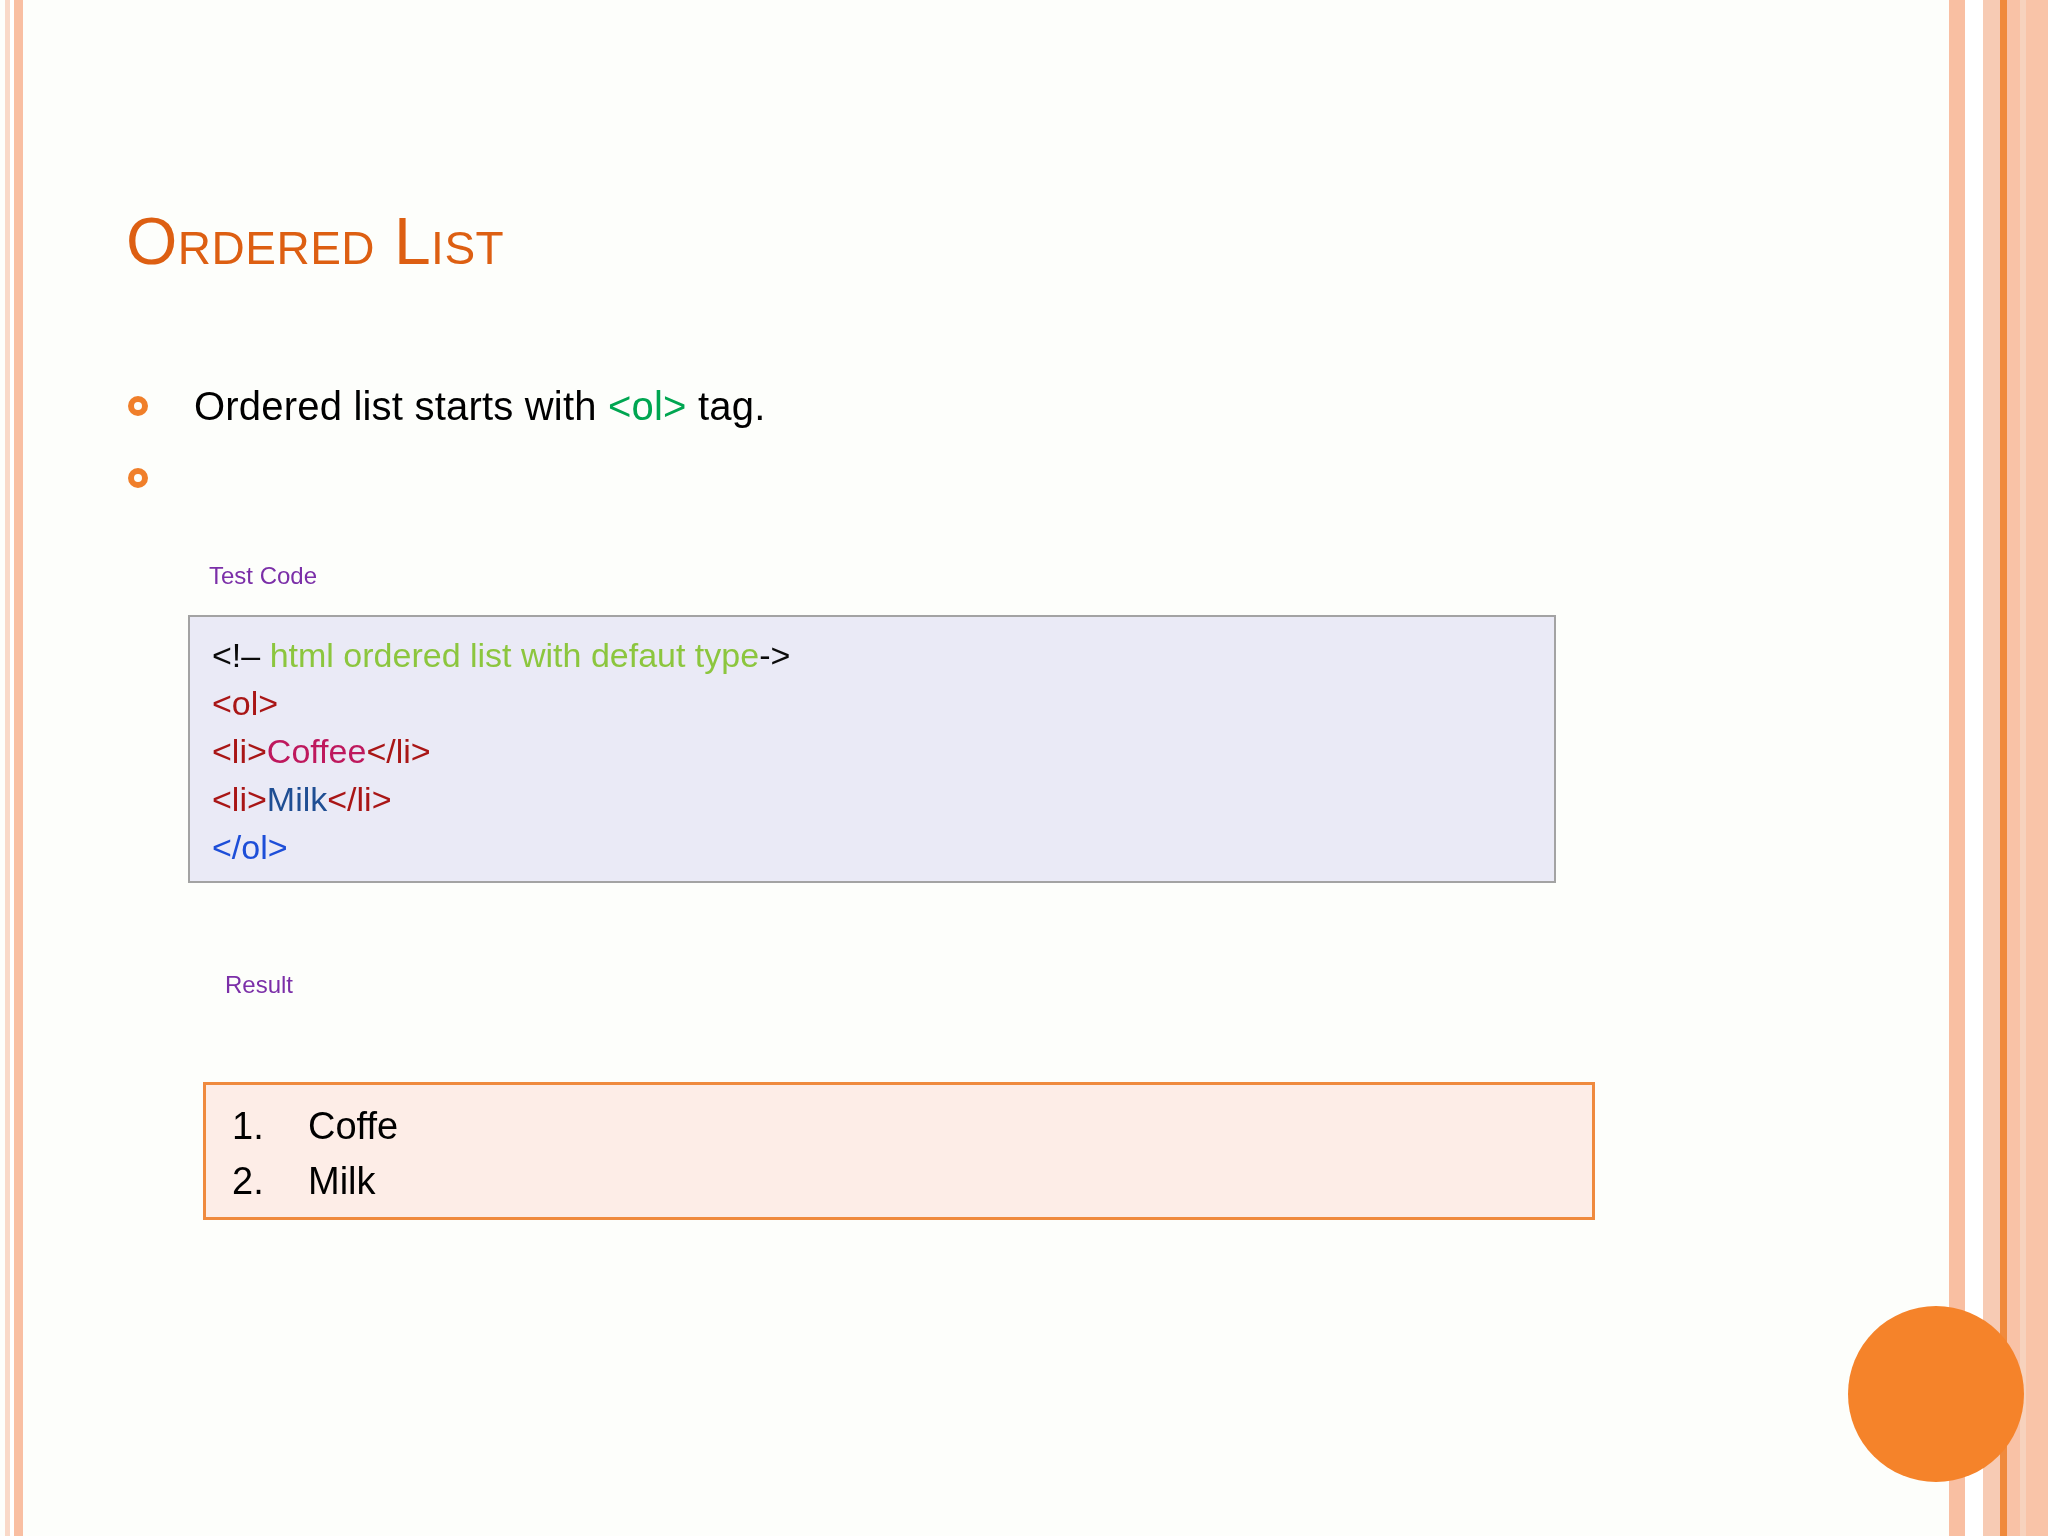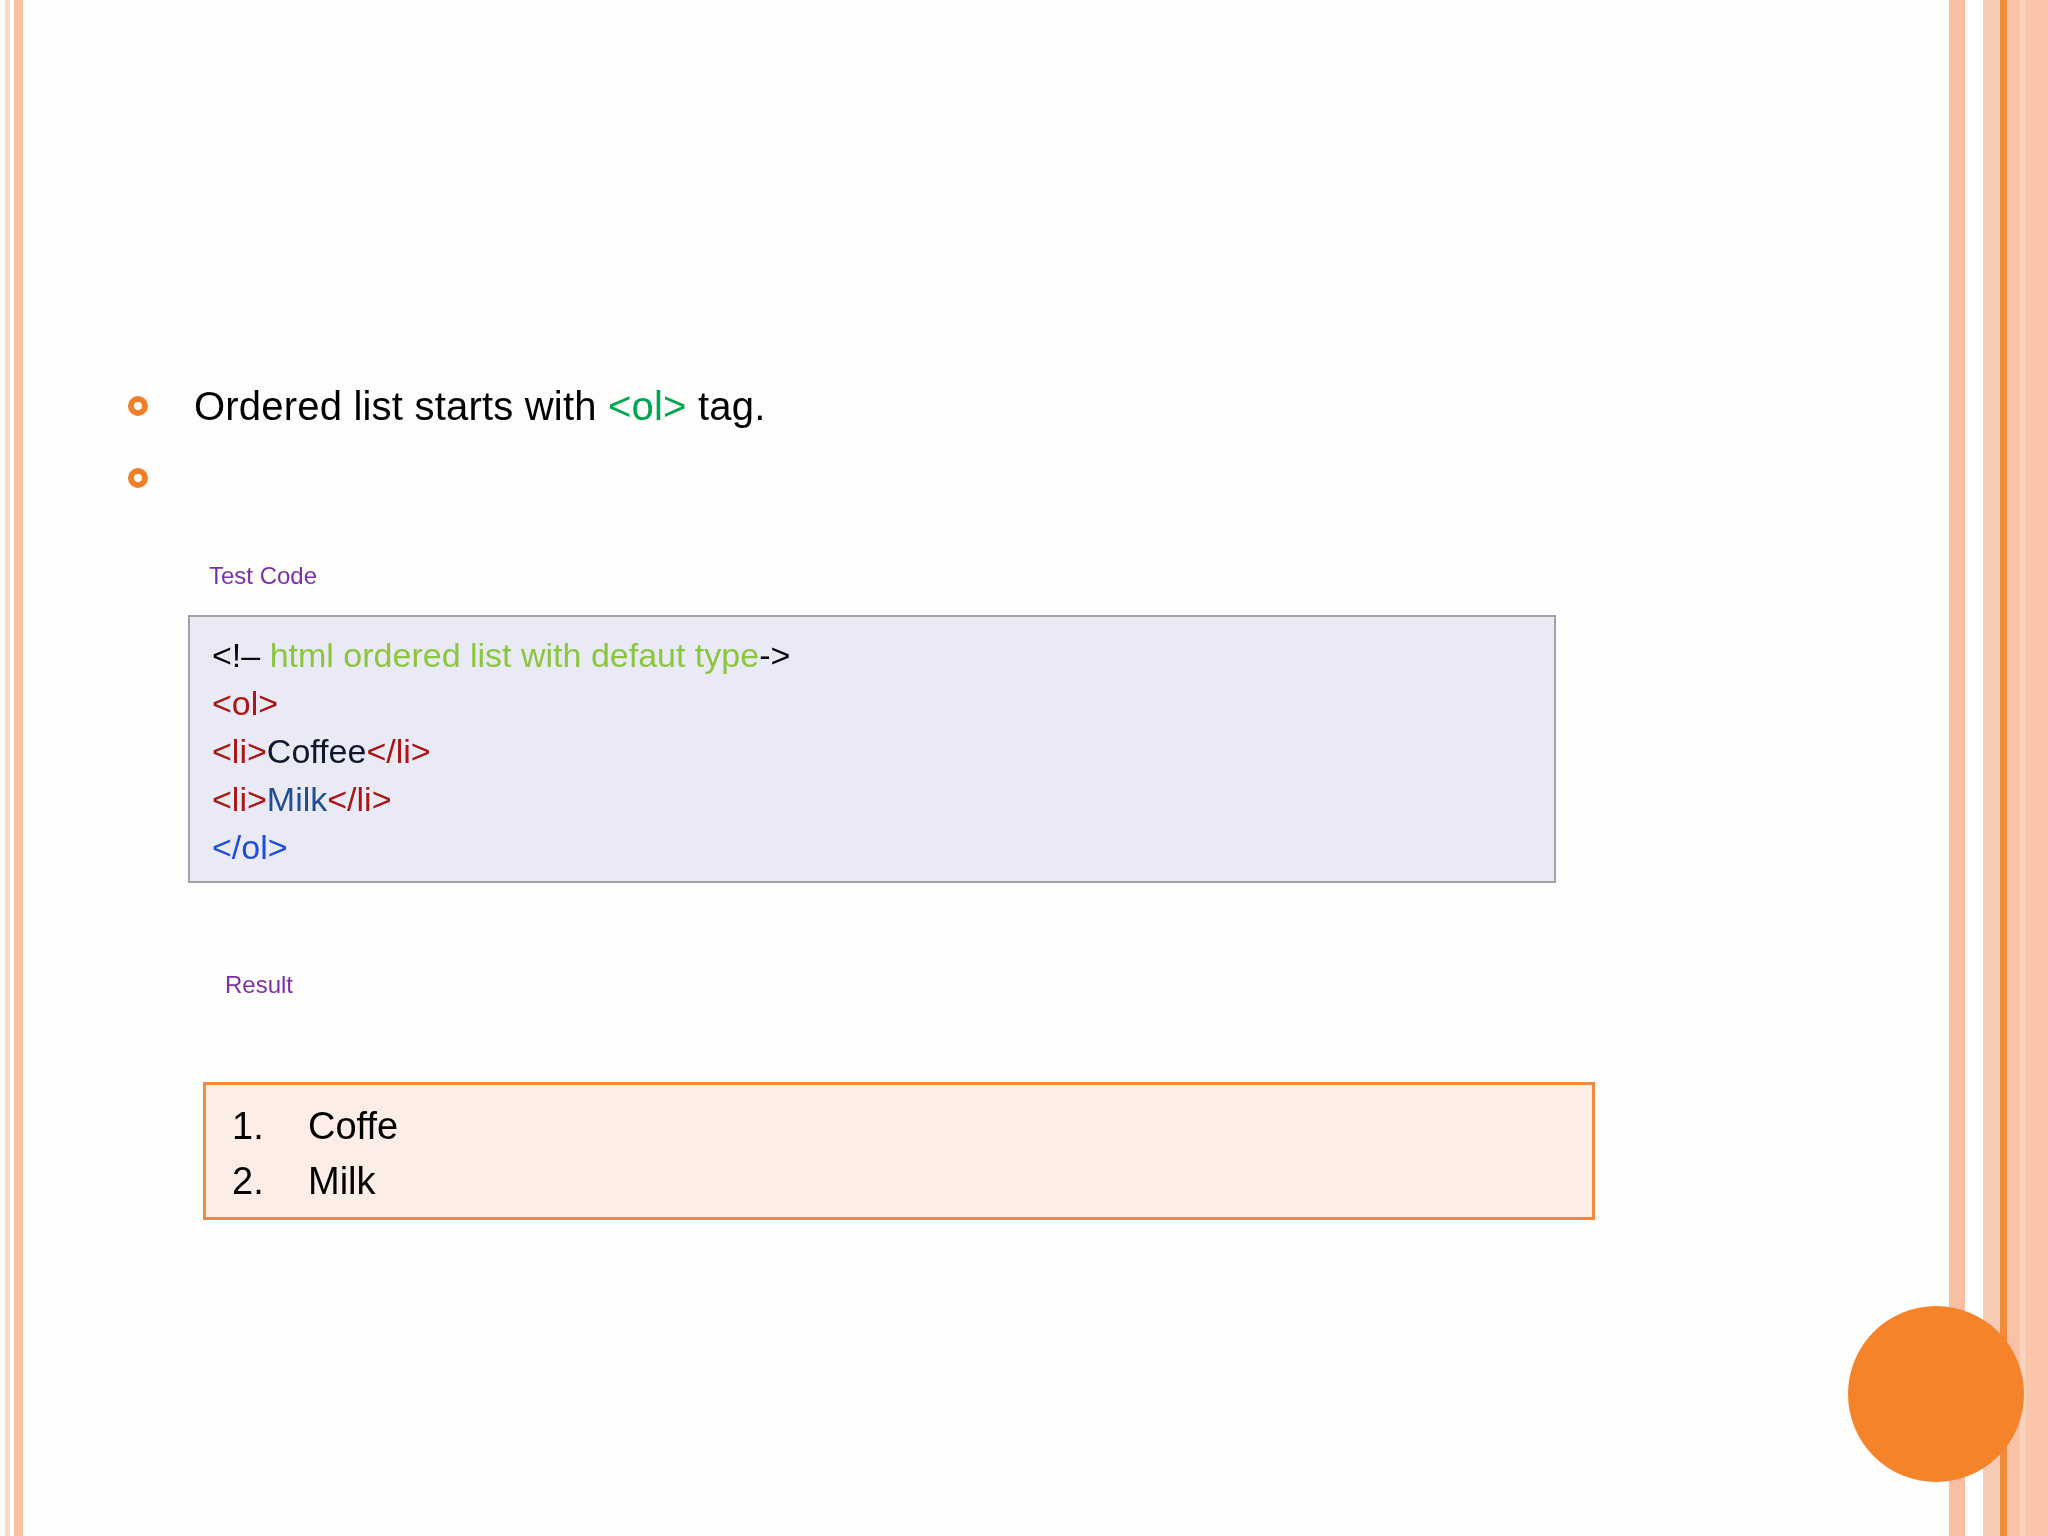--- a/index.html
+++ b/index.html
@@ -157,20 +157,21 @@
   <div class="right-stripes">
       <div class="stripe" style="left: 21px; width: 16px; background: rgb(249, 191, 162);"></div>
       <div class="stripe" style="left: 37px; width: 18px; background: rgb(255, 255, 255);"></div>
       <div class="stripe" style="left: 55px; width: 17px; background: rgb(247, 203, 180);"></div>
       <div class="stripe" style="left: 72px; width: 7px; background: rgb(240, 138, 60);"></div>
       <div class="stripe" style="left: 79px; width: 13px; background: rgb(249, 194, 166);"></div>
       <div class="stripe" style="left: 92px; width: 6px; background: rgb(247, 210, 189);"></div>
       <div class="stripe" style="left: 98px; width: 22px; background: rgb(249, 196, 168);"></div>
     </div>
 
+  <h1 id="title">Ordered List</h1>
 
   <div id="bullets">
       <div class="bullet-row">
         <span class="bullet-marker">
           <span class="ring"></span>
         </span>
         <span class="bullet-text"><span style="color: rgb(0, 0, 0);">Ordered list starts with </span><span style="color: rgb(0, 166, 81);">&lt;ol&gt;</span><span style="color: rgb(0, 0, 0);"> tag.</span></span>
       </div>
       <div class="bullet-row">
         <span class="bullet-marker">
@@ -178,21 +179,21 @@
         </span>
       </div>
     </div>
 
   <div id="label-test-code" class="section-label">Test Code</div>
 
   <div id="code-box">
     <div id="code-lines">
         <div class="code-line"><span style="color: rgb(10, 10, 10);">&lt;!– </span><span style="color: rgb(140, 198, 62);">html ordered list with defaut type</span><span style="color: rgb(10, 10, 10);">-&gt;</span></div>
         <div class="code-line"><span style="color: rgb(169, 22, 22);">&lt;ol&gt;</span></div>
-        <div class="code-line"><span style="color: rgb(169, 22, 22);">&lt;li&gt;</span><span style="color: #0f172a;">Coffee</span><span style="color: rgb(169, 22, 22);">&lt;/li&gt;</span></div>
+        <div class="code-line"><span style="color: rgb(169, 22, 22);">&lt;li&gt;</span><span style="color: #be185d;">Coffee</span><span style="color: rgb(169, 22, 22);">&lt;/li&gt;</span></div>
         <div class="code-line"><span style="color: rgb(169, 22, 22);">&lt;li&gt;</span><span style="color: rgb(31, 78, 147);">Milk</span><span style="color: rgb(169, 22, 22);">&lt;/li&gt;</span></div>
         <div class="code-line"><span style="color: #1d4ed8;">&lt;/ol&gt;</span></div>
       </div>
   </div>
 
   <div id="label-result" class="section-label">Result</div>
 
   <div id="result-box">
     <div id="result-list">
         <div class="result-row">

